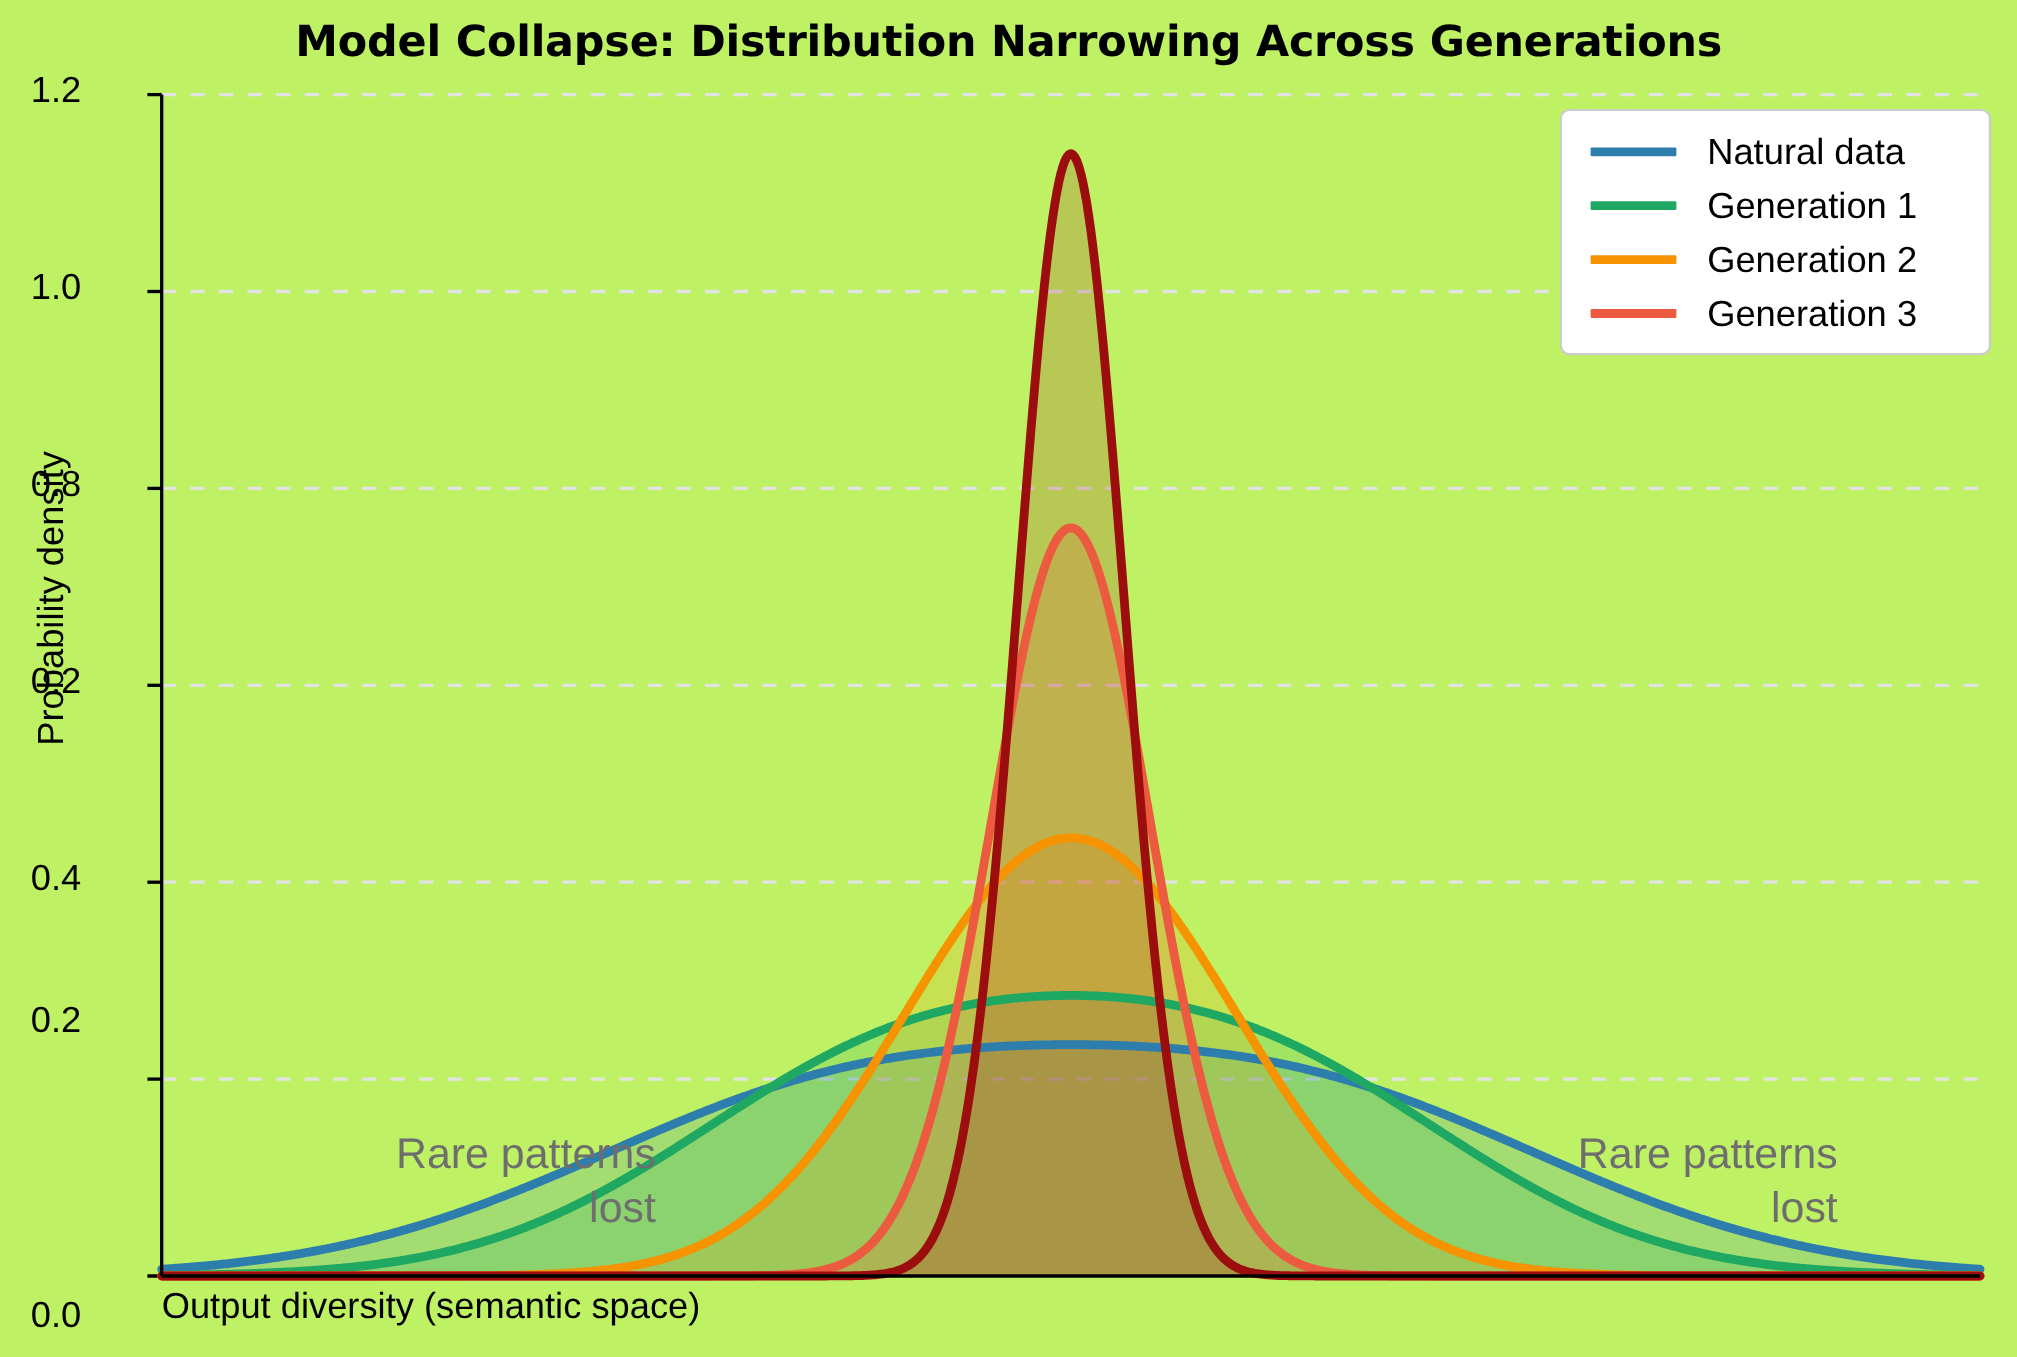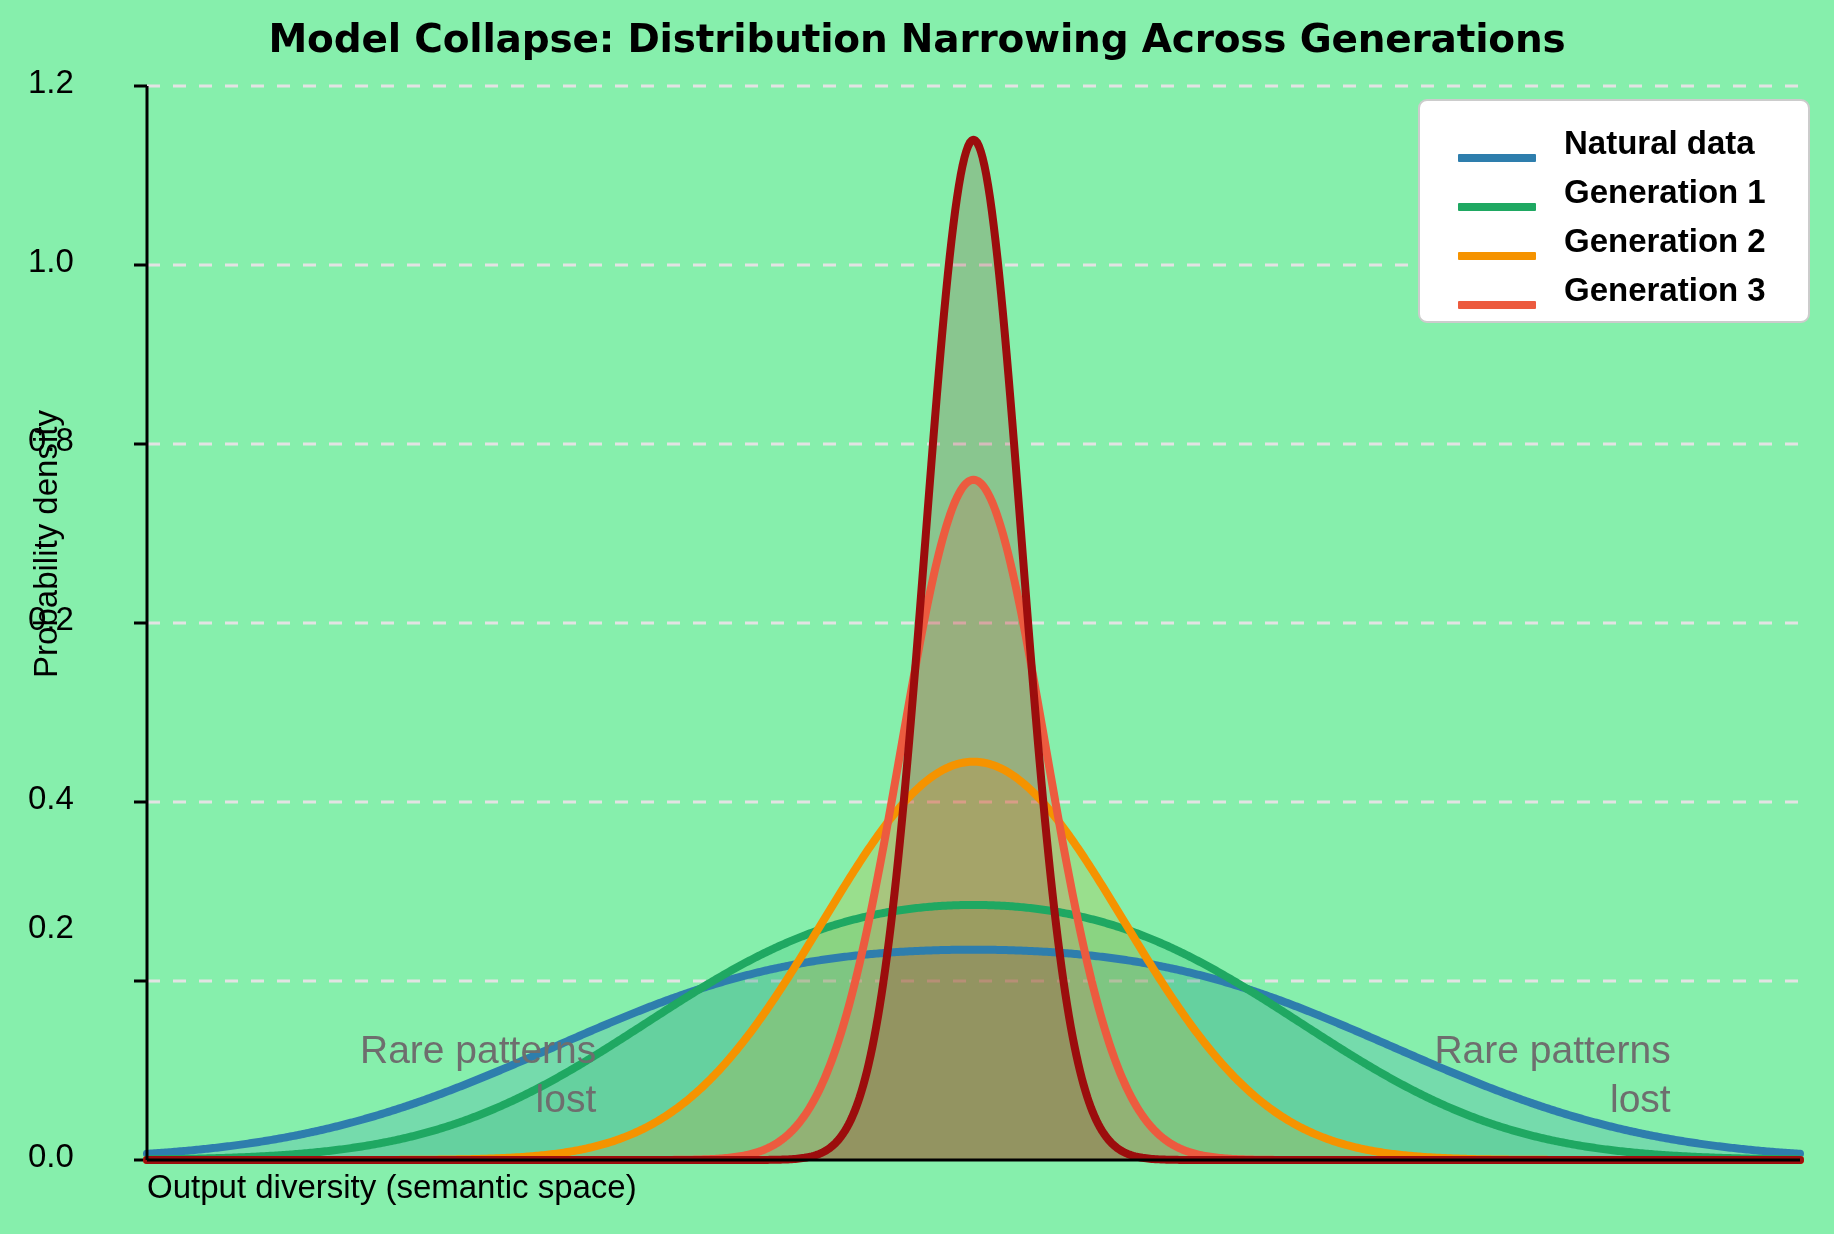--- a/index.html
+++ b/index.html
@@ -1,17 +1,17 @@
 <!DOCTYPE html>
 <html><head>
 <meta charset="utf-8">
 <style>
   html,body{margin:0;padding:0;background:#ffffff;}
   body{width:1834px;height:1234px;font-family:"DejaVu Sans",sans-serif;overflow:hidden;}
-  #root{position:relative;width:1834px;height:1234px;background:#86efac;}
+  #root{position:relative;width:1834px;height:1234px;background:#bef264;}
 
   #chart-title{
     position:absolute; left:0; top:16px; width:1834px;
     text-align:center;
     font-family:"DejaVu Sans",sans-serif;
     font-weight:bold; font-size:39px; color:#000000;
     letter-spacing:-0.2px;
   }
 
   #plot-svg{position:absolute; left:0; top:0;}
@@ -47,21 +47,21 @@
   #annot-right{left:1140px; top:1018px; width:320px;}
 
   #legend{
     position:absolute; left:1418px; top:99px;
     width:392px;
     border:2.5px solid #cccccc; border-radius:9px;
     background:#ffffff;
     padding:12px 0 12px 0;
     box-sizing:border-box;
   }
-  .legend-row{display:flex; align-items:flex-end; height:49px; padding-left:38px;font-weight:bold;}
+  .legend-row{display:flex; align-items:center; height:49px; padding-left:26px;}
   .legend-swatch{width:78px; height:8px; border-radius:1px; flex:0 0 auto;}
   .legend-label{
     margin-left:28px; font-size:33px; color:#000;
     font-family:"Liberation Sans",sans-serif; white-space:nowrap;
   }
 </style>
 </head>
 <body>
 
 <div id="root">
@@ -104,21 +104,21 @@
       </g>
   </svg>
 
   <div id="ytick-holder">
       <div class="ytick" style="top: 63px;">1.2</div>
       <div class="ytick" style="top: 242px;">1.0</div>
       <div class="ytick" style="top: 421px;">0.8</div>
       <div class="ytick" style="top: 600px;">0.2</div>
       <div class="ytick" style="top: 779px;">0.4</div>
       <div class="ytick" style="top: 908px;">0.2</div>
-      <div class="ytick" style="top: 1137px;">0.0</div>
+      <div class="ytick" style="top: 1176px;">0.0</div>
     </div>
 
   <div id="ylabel-wrap">
     <div id="ylabel">Probability density</div>
   </div>
 
   <div id="xlabel">Output diversity (semantic space)</div>
 
   <div class="annot" id="annot-left" style="left: 276.275px; top: 1026.03px; color: rgb(110, 110, 110);">Rare patterns
 lost</div>

